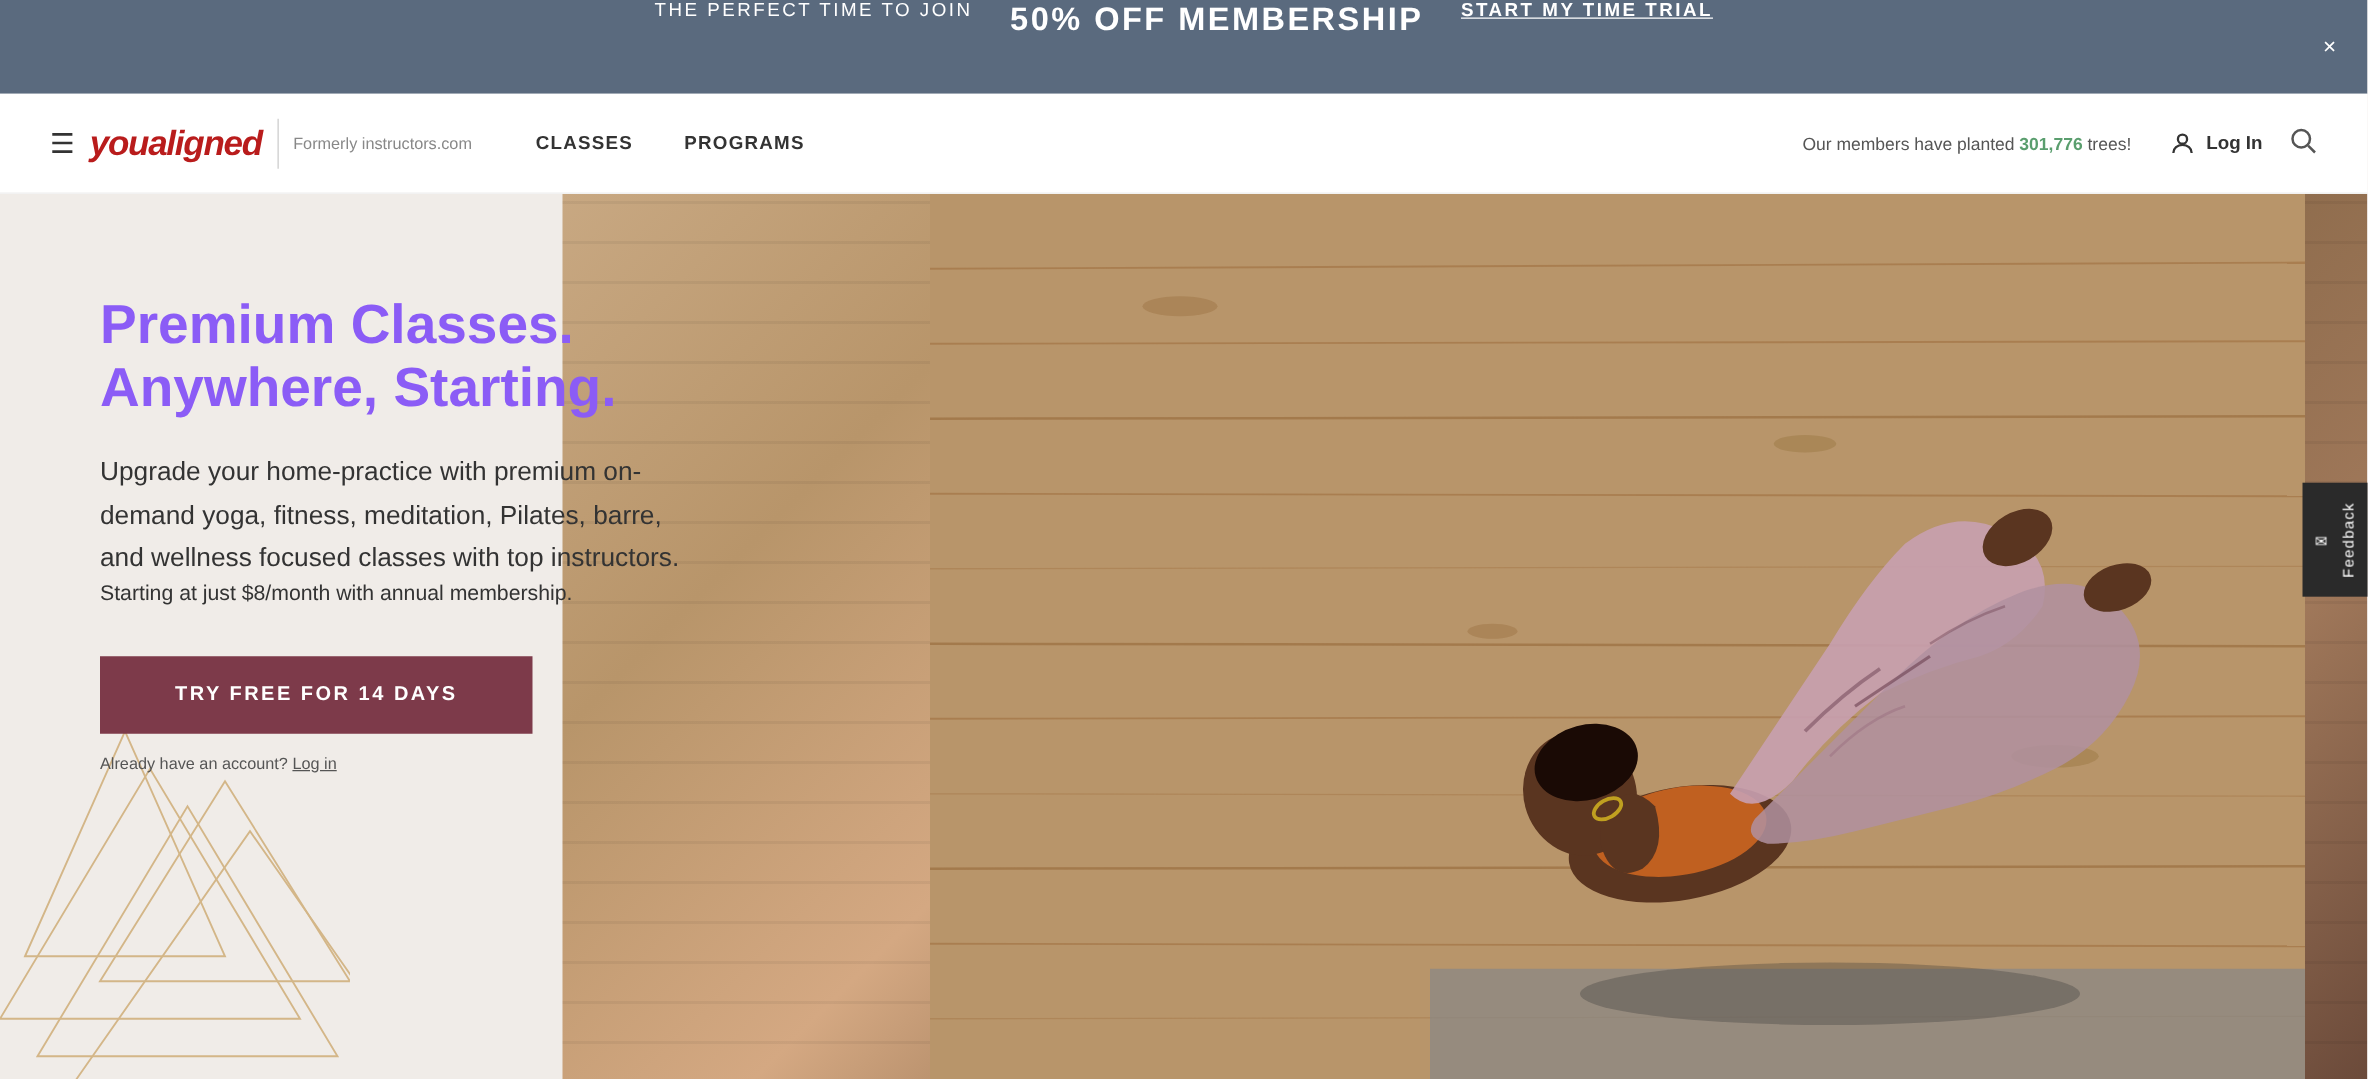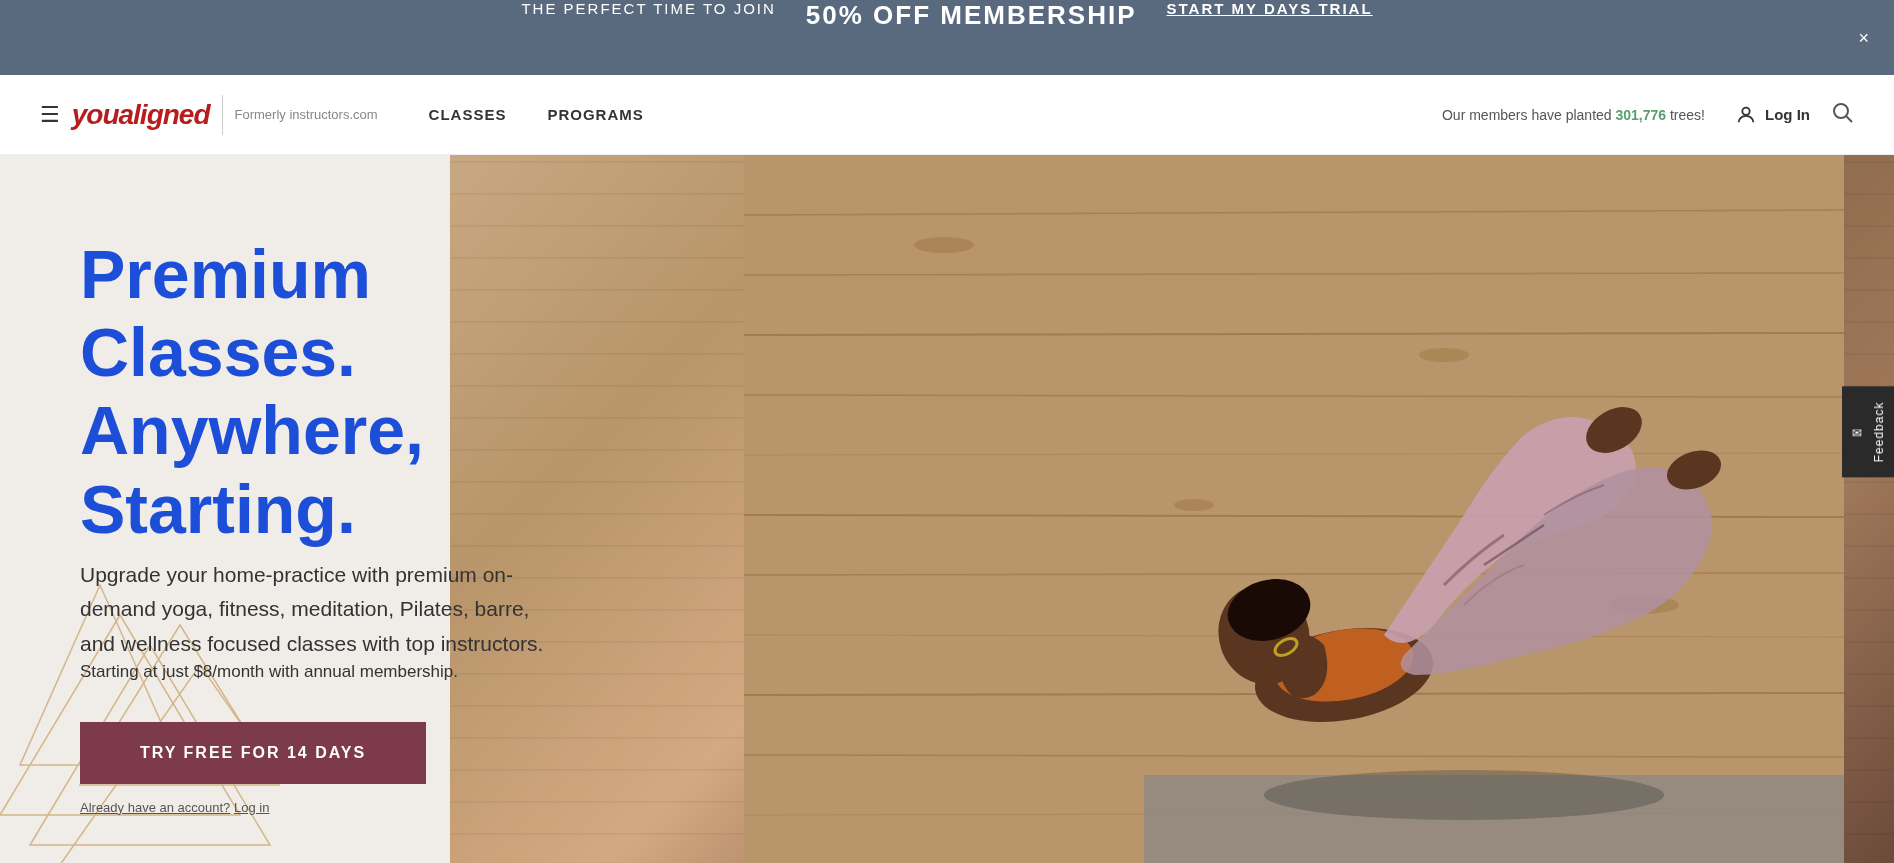--- a/index.html
+++ b/index.html
@@ -155,25 +155,25 @@
       );
     }
 
     .hero-content {
       position: relative;
       z-index: 5;
       padding: 80px 60px 60px 80px;
       max-width: 680px;
     }
     .hero-title {
-      font-size: 68px;
-      font-weight: 700;
-      color: #1d4ed8;
+      font-size: 44px;
+      font-weight: 700;
+      color: #8b5cf6;
       line-height: 1.15;
-      margin-bottom: 10px;
+      margin-bottom: 25px;
     }
     .hero-description {
       font-size: 21px;
       color: #333;
       line-height: 1.65;
       max-width: 480px;
     }
     .hero-price {
       font-size: 17px;
       color: #333;
@@ -192,21 +192,20 @@
       text-align: center;
     }
     .hero-account-link {
       display: block;
       margin-top: 16px;
       font-size: 13px;
       color: #555;
       cursor: pointer;
     }
     .hero-account-link span {
-      text-decoration: underline;
       cursor: pointer;
     }
 
     
     .hero-triangles {
       position: absolute;
       left: 0;
       bottom: 0;
       width: 280px;
       height: 400px;
@@ -245,21 +244,21 @@
       height: 100%;
       z-index: 3;
     }
   </style>
 </head>
 <body>
 
 <div class="banner">
   <span class="banner-text-left">THE PERFECT TIME TO JOIN</span>
   <span class="banner-text-bold">50% OFF MEMBERSHIP</span>
-  <span class="banner-cta">START MY DAYS TRIAL</span>
+  <span class="banner-cta">START MY TIME TRIAL</span>
   <button class="banner-close">×</button>
 </div>
 
 <nav class="navbar">
   <span class="nav-hamburger">☰</span>
   <span class="nav-logo">youaligned</span>
   <div class="nav-divider"></div>
   <span class="nav-formerly">Formerly instructors.com</span>
   <div class="nav-links">
     <a class="nav-link">CLASSES</a>

